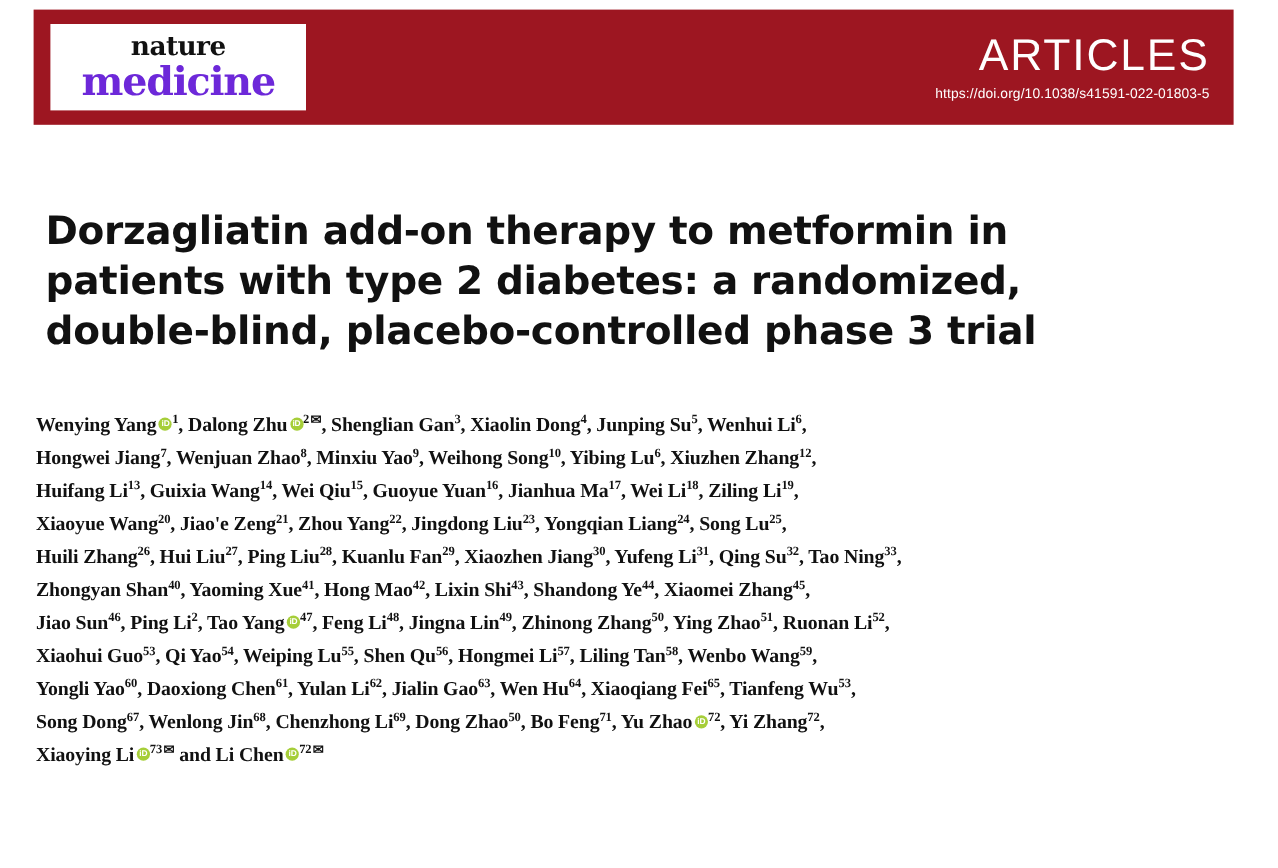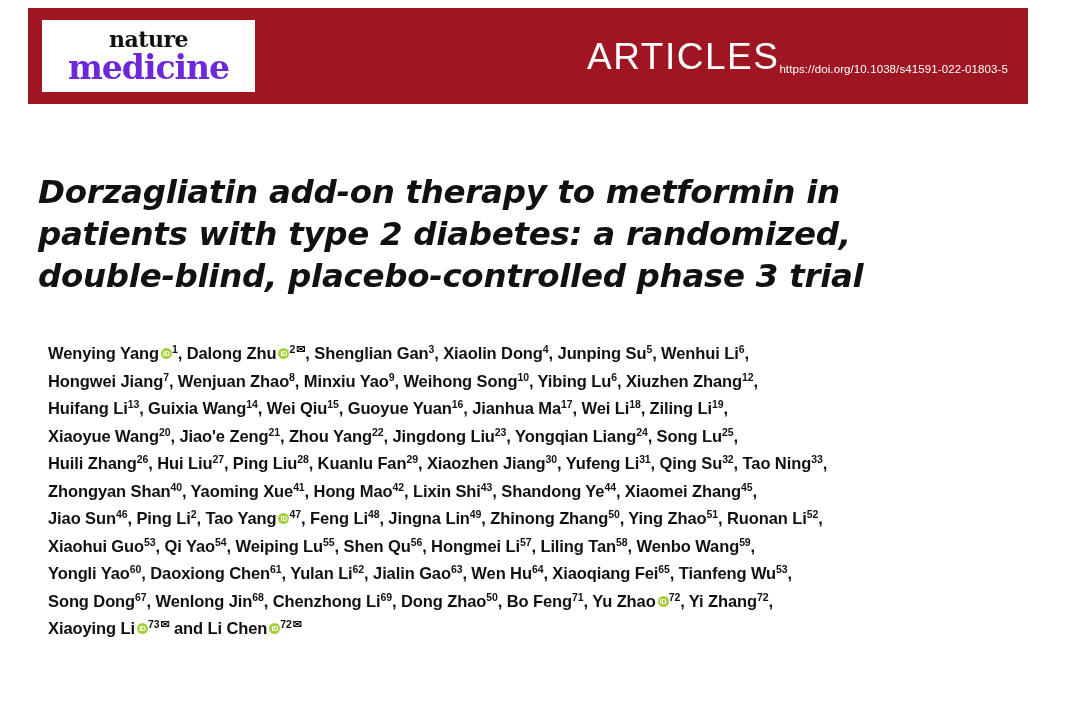--- a/index.html
+++ b/index.html
@@ -57,21 +57,21 @@
     font-family: "DejaVu Serif", serif;
     font-size: 33px;
     font-weight: bold;
     color: #6d28d9;
     line-height: 1;
     letter-spacing: -1px;
     text-align: right;
   }
   .banner-right {
     display: flex;
-    flex-direction: row;
+    flex-direction: column;
     align-items: flex-end;
     justify-content: center;
     padding-right: 8px;
   }
   .articles-label {
     color: #ffffff;
     font-family: "Liberation Sans", sans-serif;
     font-size: 37px;
     letter-spacing: 1.5px;
     line-height: 1;
@@ -88,29 +88,28 @@
     position: absolute;
     left: 38px;
     top: 150px;
     width: 945px;
     font-family: "DejaVu Sans", sans-serif;
     font-size: 32.5px;
     font-weight: bold;
     color: #111111;
     line-height: 1.29;
     letter-spacing: -0.3px;
-    font-style: italic;
   }
   
   .authors {
     position: absolute;
-    left: 48px;
+    left: 30px;
     top: 340px;
     width: 960px;
-    font-family: Liberation Sans, sans-serif;
+    font-family: Liberation Serif, serif;
     font-size: 16.5px;
     font-weight: bold;
     color: #111111;
     line-height: 1.67;
     letter-spacing: -0.1px;
   }
   .authors sup {
     font-size: 10.5px;
     font-weight: bold;
     vertical-align: super;

